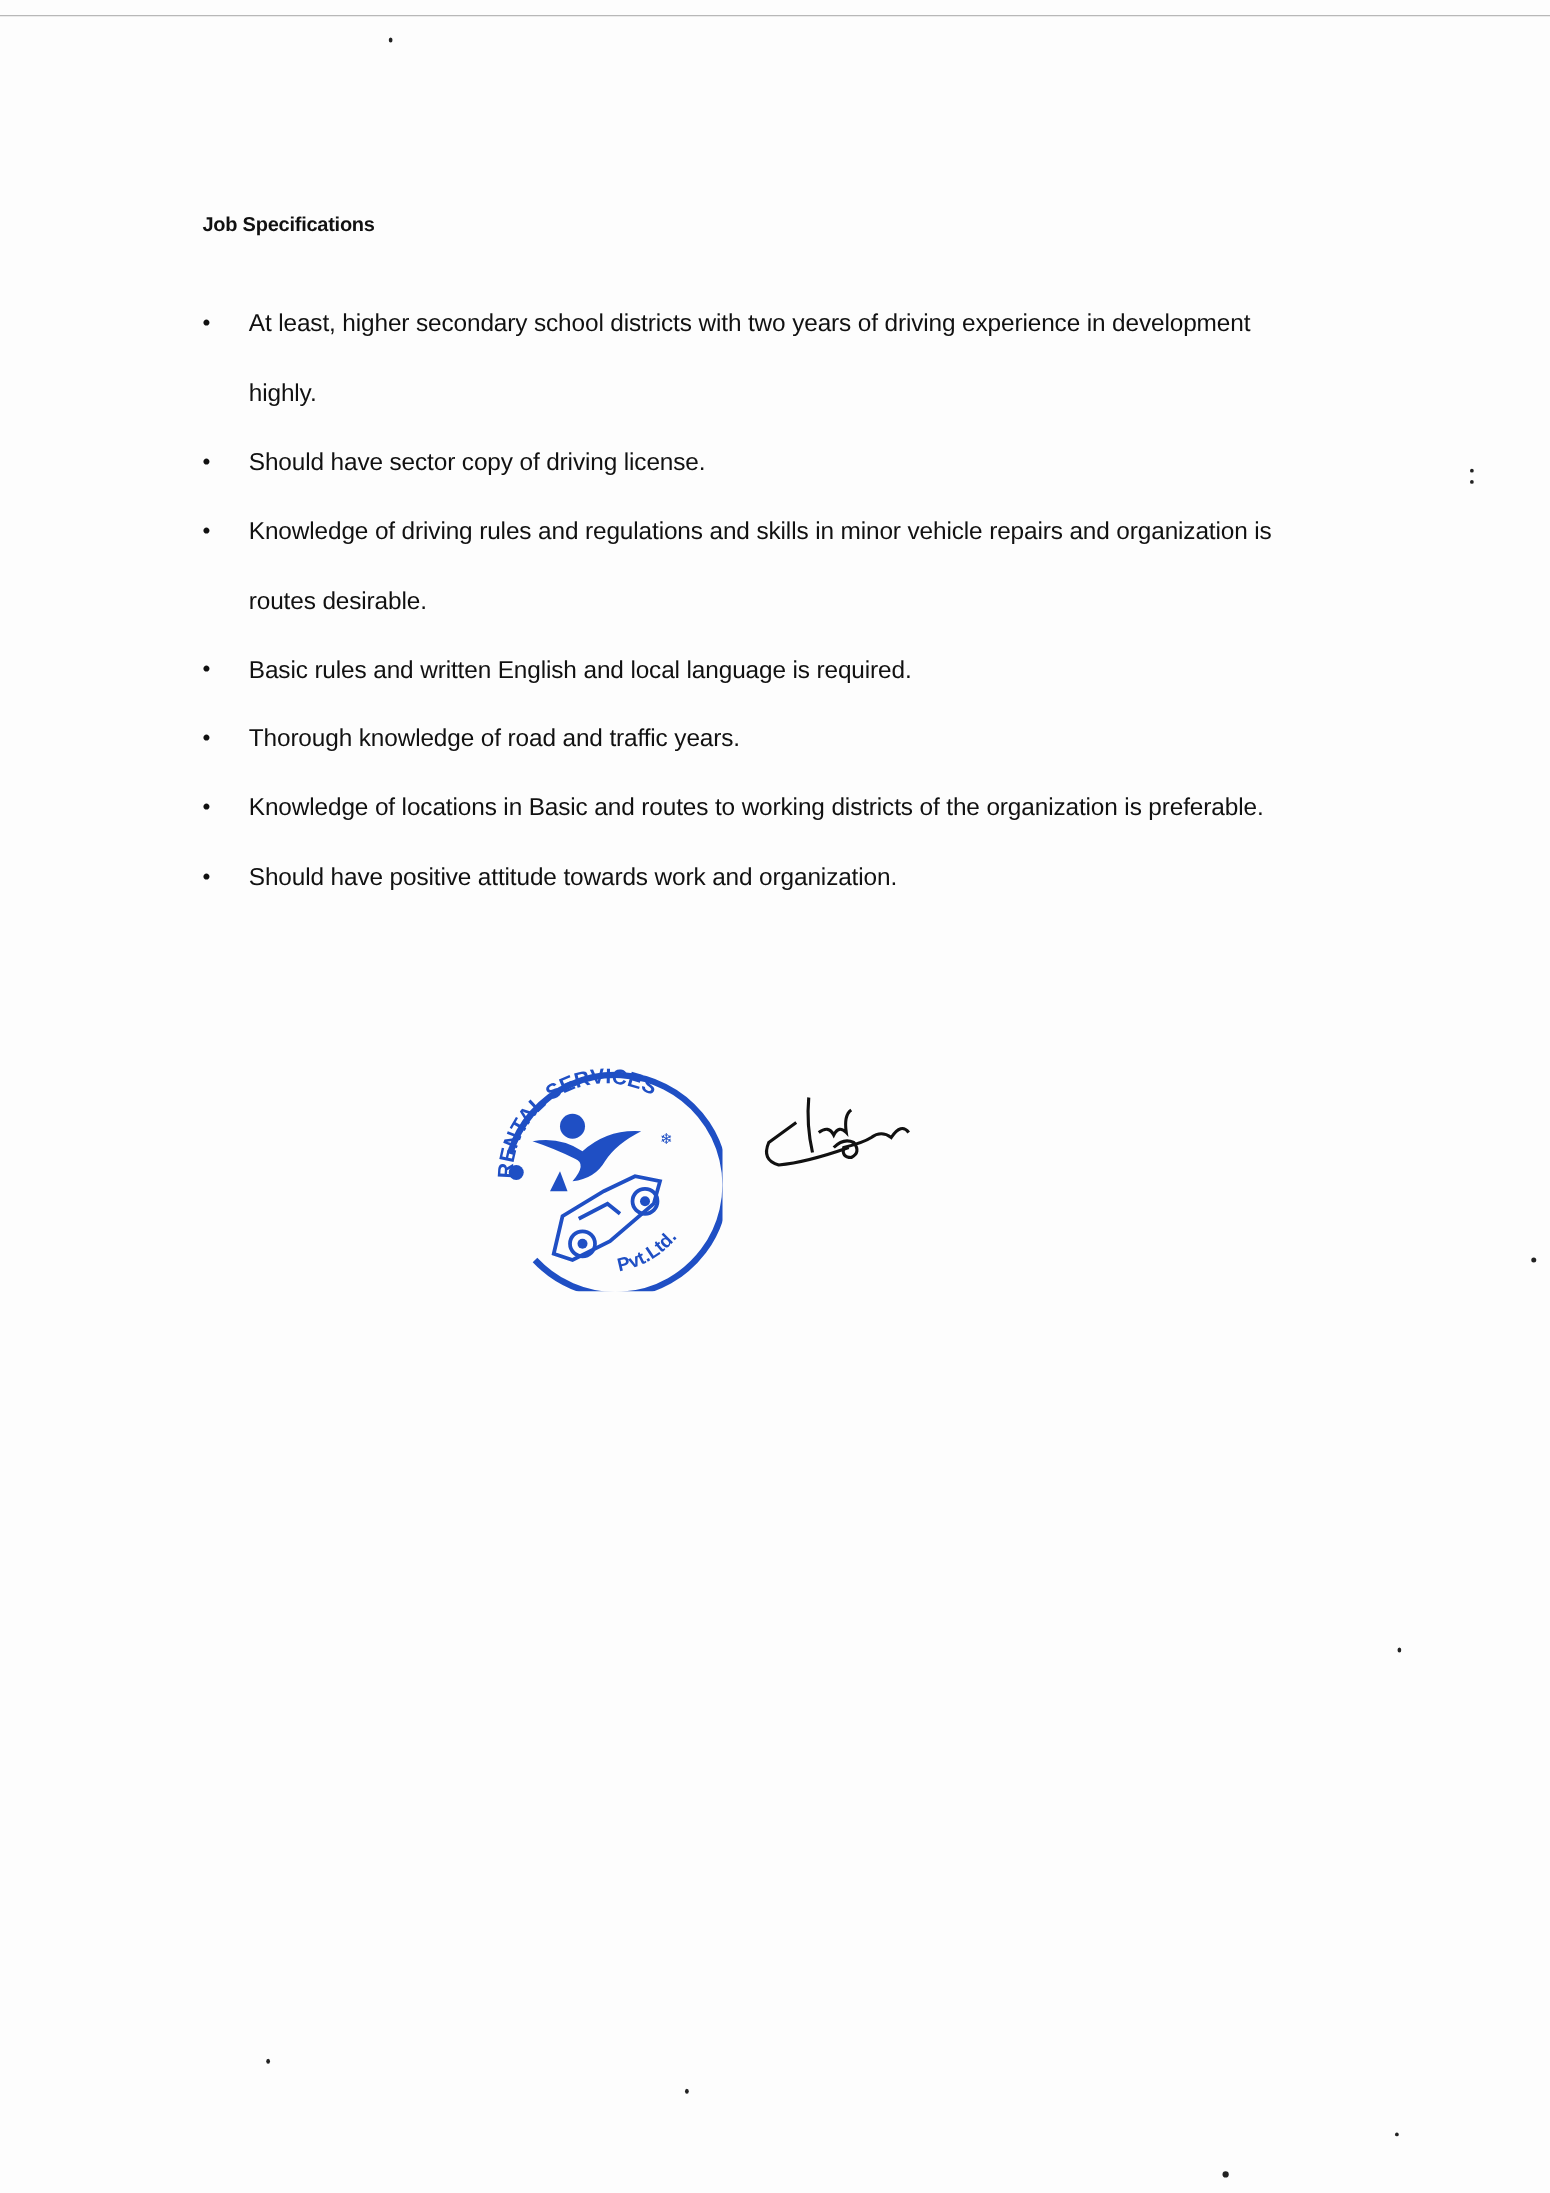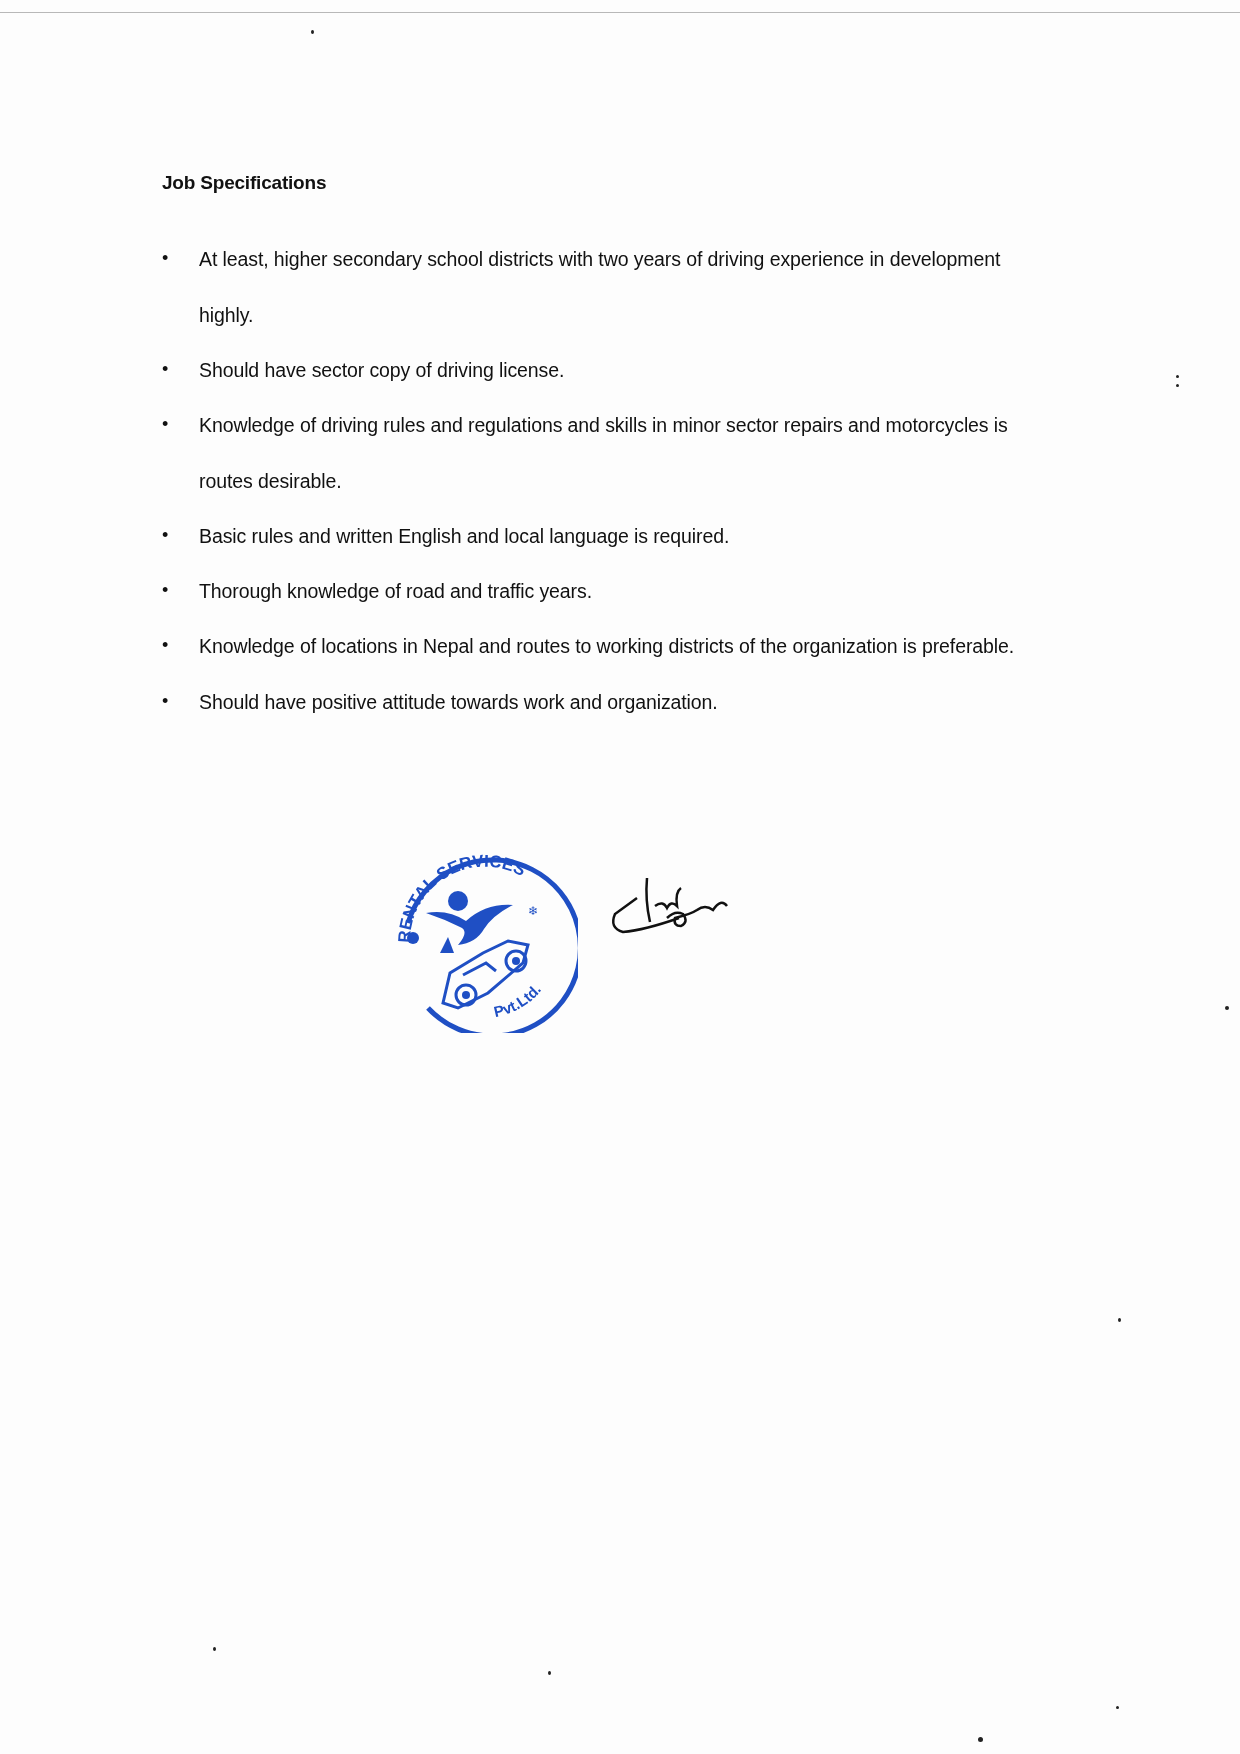--- a/index.html
+++ b/index.html
@@ -5,21 +5,21 @@
     html, body { margin: 0; padding: 0; }
     body {
       width: 1240px; height: 1754px; position: relative; overflow: hidden;
       background: #fdfdfd;
       font-family: "Liberation Sans", sans-serif;
       color: #111;
     }
     .topline { position: absolute; left: 0; right: 0; top: 12px; height: 1px; background: #9a9a9a; opacity: 0.7; }
     .heading {
       position: absolute; left: 162px; top: 172px;
-      font-size: 19px; font-weight: bold; letter-spacing: -0.2px;
+      font-size: 16px; font-weight: bold; letter-spacing: -0.2px;
     }
     .list { position: absolute; left: 162px; top: 0; width: 960px; }
     .item { position: absolute; left: 0; width: 960px; font-size: 19.5px; letter-spacing: -0.1px; }
     .bullet { position: absolute; left: 0; font-size: 18px; }
     .text { position: absolute; left: 37px; white-space: nowrap; }
     .cont { position: absolute; left: 37px; white-space: nowrap; }
     .stamp { position: absolute; left: 388px; top: 843px; width: 190px; height: 190px; }
     .signature { position: absolute; left: 605px; top: 870px; width: 150px; height: 90px; }
     .speck { position: absolute; background: #222; border-radius: 50%; }
   </style>
@@ -35,34 +35,34 @@
     <span class="bullet">•</span>
     <span class="text">At least, higher secondary school districts with two years of driving experience in development</span>
     <span class="cont" style="top:56px">highly.</span>
   </div>
   <div class="item" style="top:359px">
     <span class="bullet">•</span>
     <span class="text">Should have sector copy of driving license.</span>
   </div>
   <div class="item" style="top:414px">
     <span class="bullet">•</span>
-    <span class="text">Knowledge of driving rules and regulations and skills in minor sector repairs and motorcycles is</span>
+    <span class="text">Knowledge of driving rules and regulations and skills in minor vehicle repairs and organization is</span>
     <span class="cont" style="top:56px">routes desirable.</span>
   </div>
   <div class="item" style="top:525px">
     <span class="bullet">•</span>
     <span class="text">Basic rules and written English and local language is required.</span>
   </div>
   <div class="item" style="top:580px">
     <span class="bullet">•</span>
     <span class="text">Thorough knowledge of road and traffic years.</span>
   </div>
   <div class="item" style="top:635px">
     <span class="bullet">•</span>
-    <span class="text">Knowledge of locations in Nepal and routes to working districts of the organization is preferable.</span>
+    <span class="text">Knowledge of locations in Basic and routes to working districts of the organization is preferable.</span>
   </div>
   <div class="item" style="top:691px">
     <span class="bullet">•</span>
     <span class="text">Should have positive attitude towards work and organization.</span>
   </div>
 </div>
 
 <svg class="stamp" viewBox="0 0 190 190">
   <defs>
     <path id="arcTop" d="M 22 100 A 75 75 0 0 1 160 58"></path>

